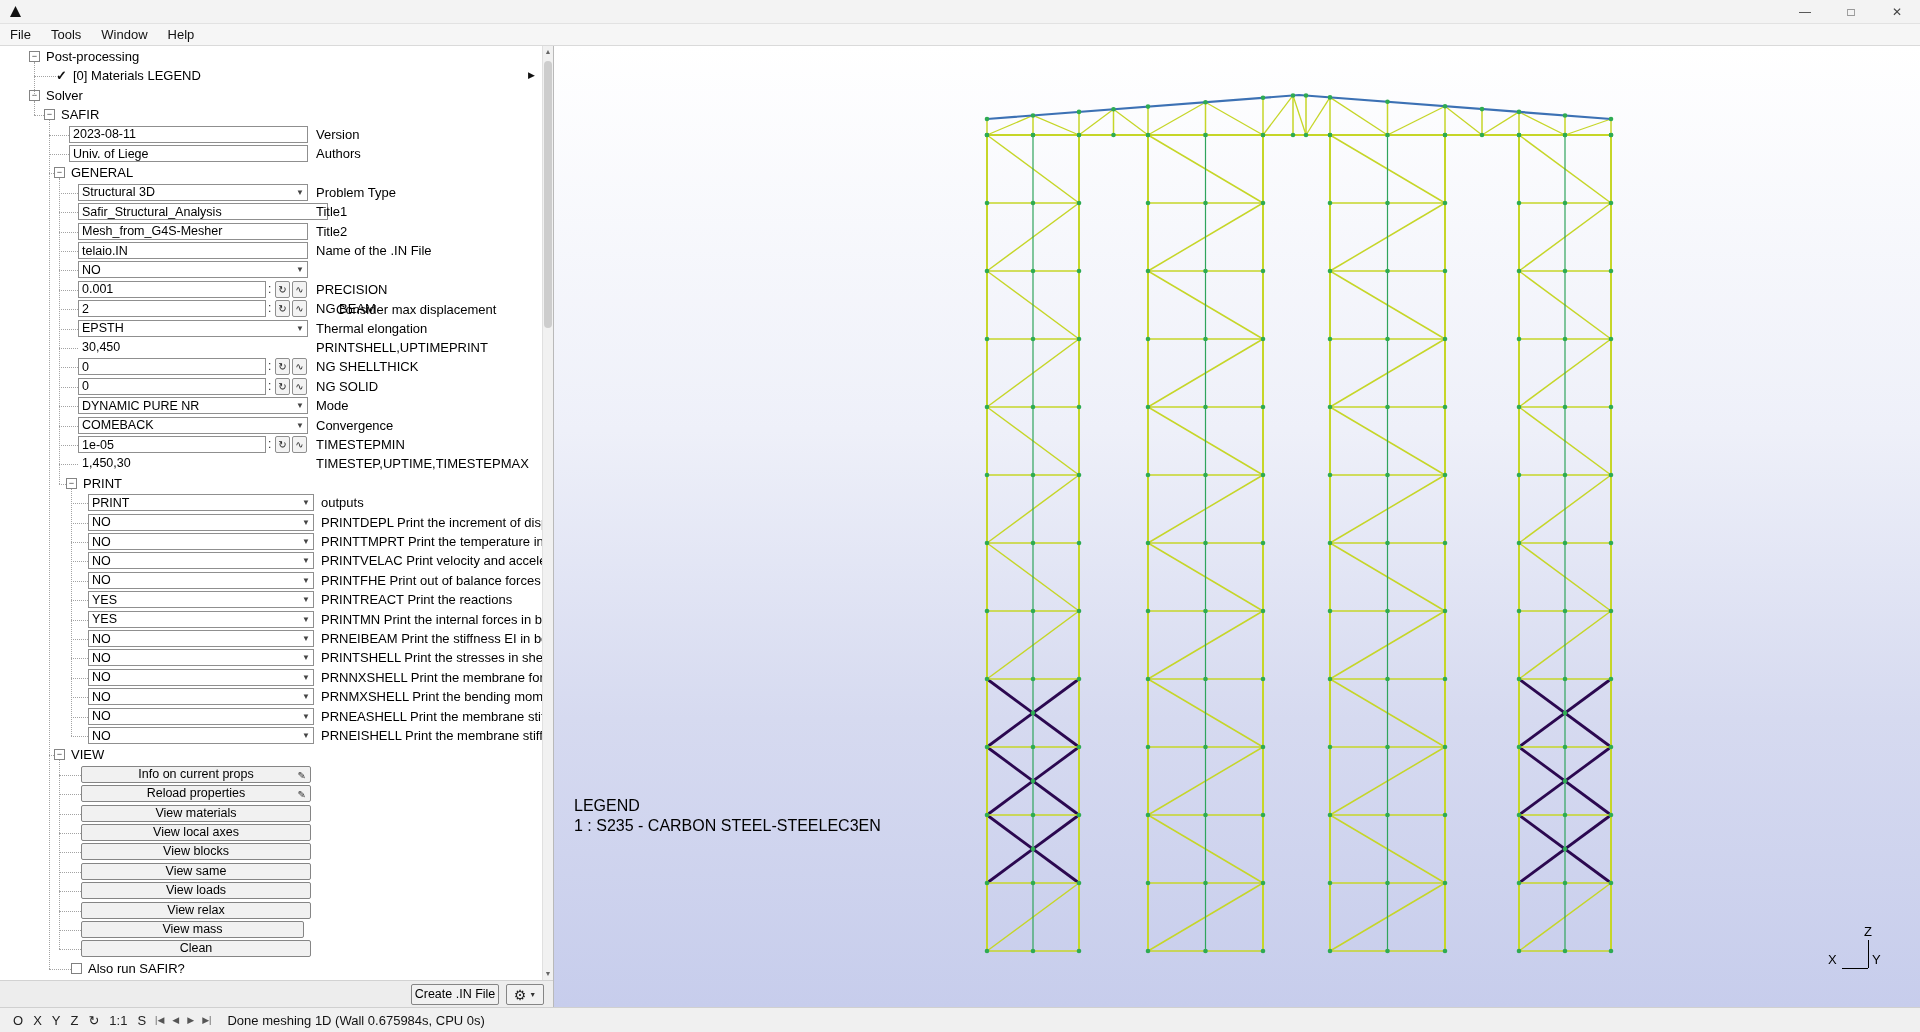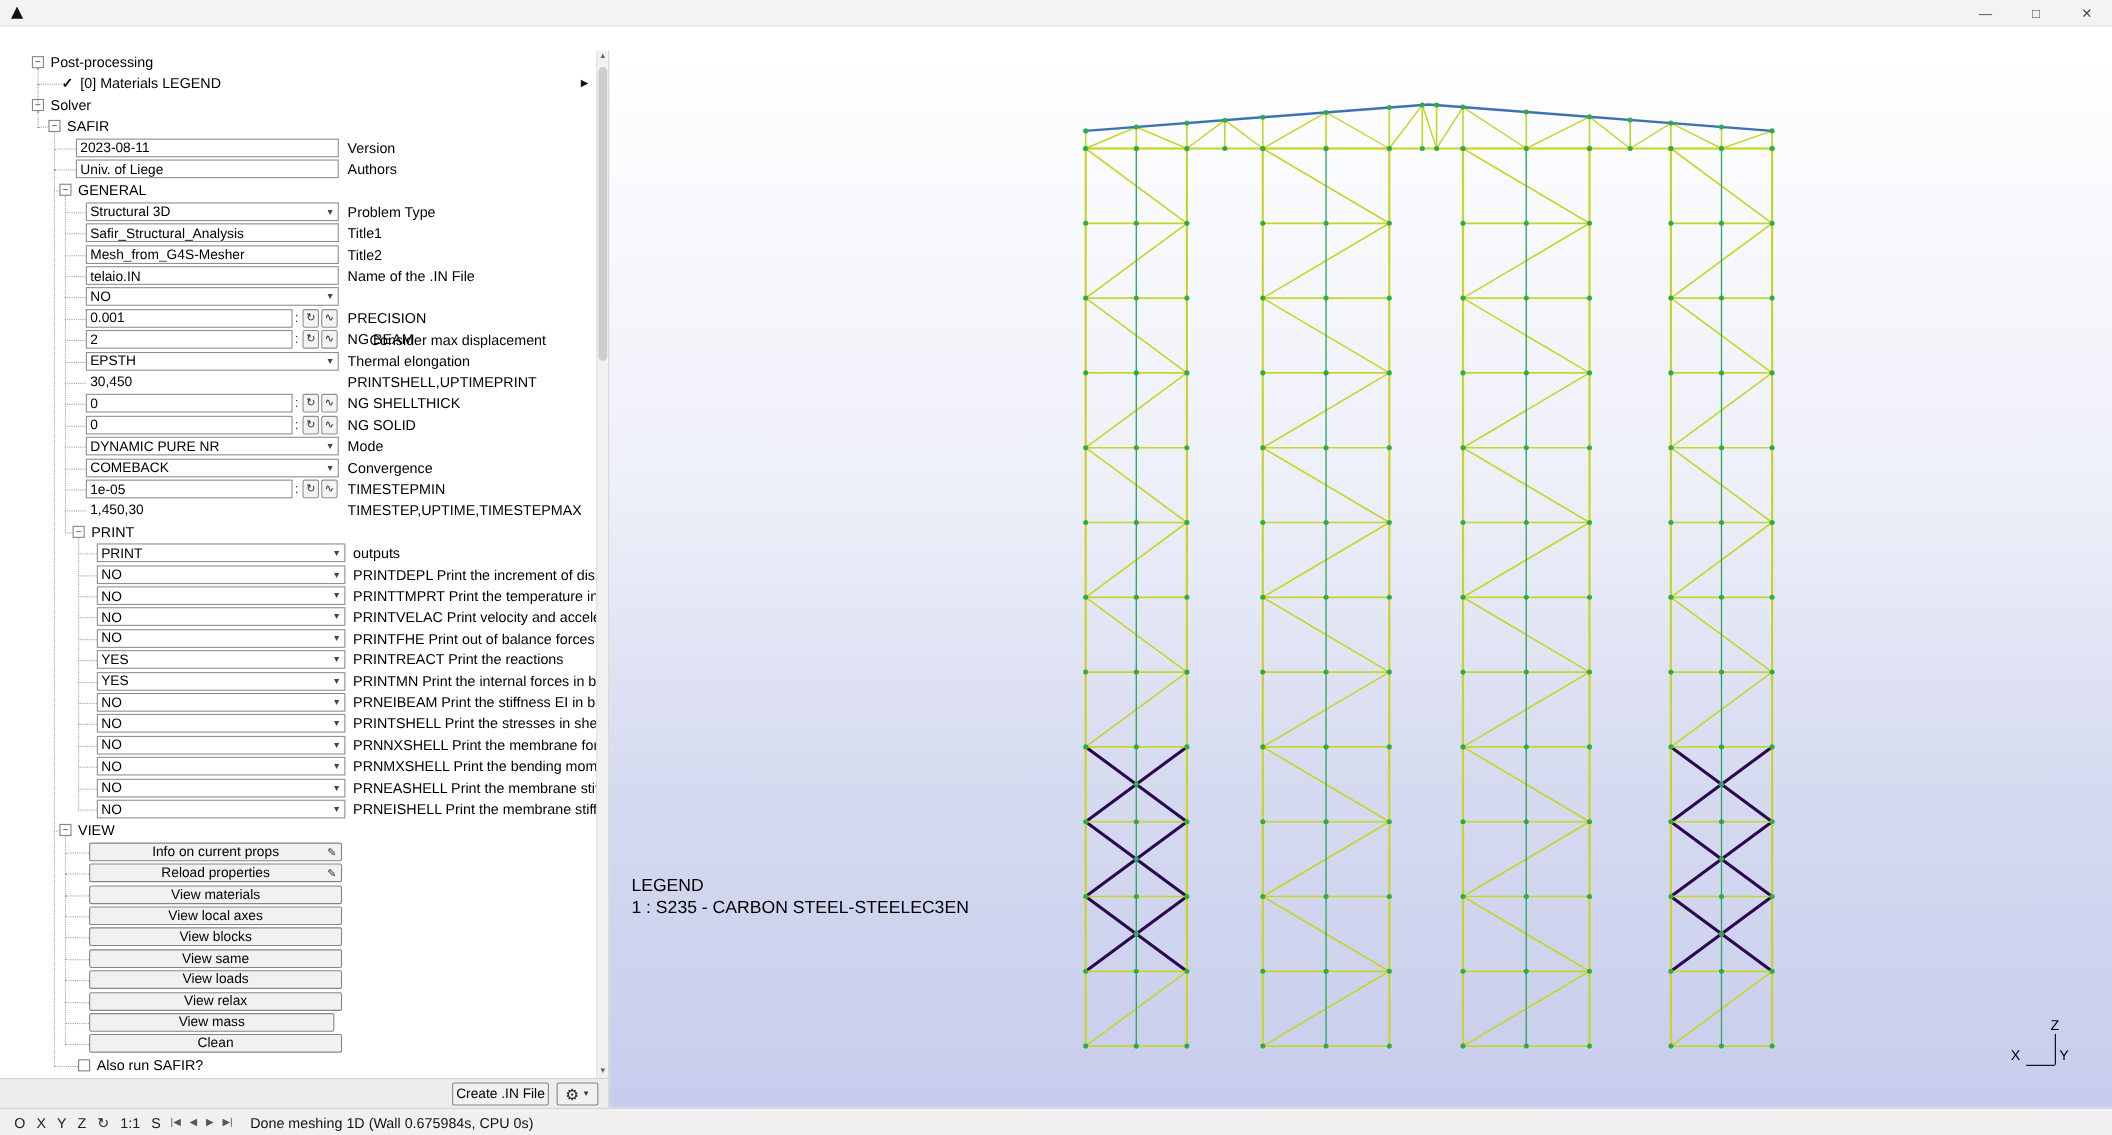--- a/index.html
+++ b/index.html
@@ -79,20 +79,26 @@
     <svg class="app-icon" viewBox="0 0 13 13">
       <polygon points="1,12 12,12 6.5,1" fill="#111"></polygon>
     </svg>
     <div class="win-controls">
       <div class="win-btn">—</div>
       <div class="win-btn">□</div>
       <div class="win-btn">✕</div>
     </div>
   </div>
 
+  <div class="menubar">
+      <span class="menu-item">File</span>
+      <span class="menu-item">Tools</span>
+      <span class="menu-item">Window</span>
+      <span class="menu-item">Help</span>
+    </div>
 
   <div class="content">
 
     <div class="left-panel">
       <div class="tree" id="tree-rows">
           <div class="tbox" style="left: 29px; top: 5px;">−</div>
           <div class="tlabel" style="left: 46px; top: 1px;">Post-processing</div>
           <div class="tcheck" style="left: 56px; top: 20.4px;">✓</div>
           <div class="tlabel" style="left: 73px; top: 20.4px;">[0] Materials LEGEND</div>
           <div class="tarrow" style="left: 528px; top: 20.4px;">▶</div>
@@ -114,21 +120,21 @@
           <div class="hstub" style="left: 49px; top: 108px; width: 20px;"></div>
           <div class="tbox" style="left: 54px; top: 121.4px;">−</div>
           <div class="tlabel" style="left: 71px; top: 117.4px;">GENERAL</div>
           <div class="hstub" style="left: 49px; top: 127.4px; width: 5px;"></div>
           <div class="tfield" style="left: 78px; top: 137.8px; width: 230px;">
             <div class="tval">Structural 3D</div>
             <div class="tcombo-arrow">▼</div>
           </div>
           <div class="tlabel" style="left: 316px; top: 136.8px;">Problem Type</div>
           <div class="hstub" style="left: 59px; top: 146.8px; width: 19px;"></div>
-          <div class="tfield" style="left: 78px; top: 157.2px; width: 230px;">
+          <div class="tfield" style="left: 78px; top: 157.2px; width: 250px;">
             <div class="tval">Safir_Structural_Analysis</div>
           </div>
           <div class="tlabel" style="left: 316px; top: 156.2px;">Title1</div>
           <div class="hstub" style="left: 59px; top: 166.2px; width: 19px;"></div>
           <div class="tfield" style="left: 78px; top: 176.6px; width: 230px;">
             <div class="tval">Mesh_from_G4S-Mesher</div>
           </div>
           <div class="tlabel" style="left: 316px; top: 175.6px;">Title2</div>
           <div class="hstub" style="left: 59px; top: 185.6px; width: 19px;"></div>
           <div class="tfield" style="left: 78px; top: 196px; width: 230px;">

